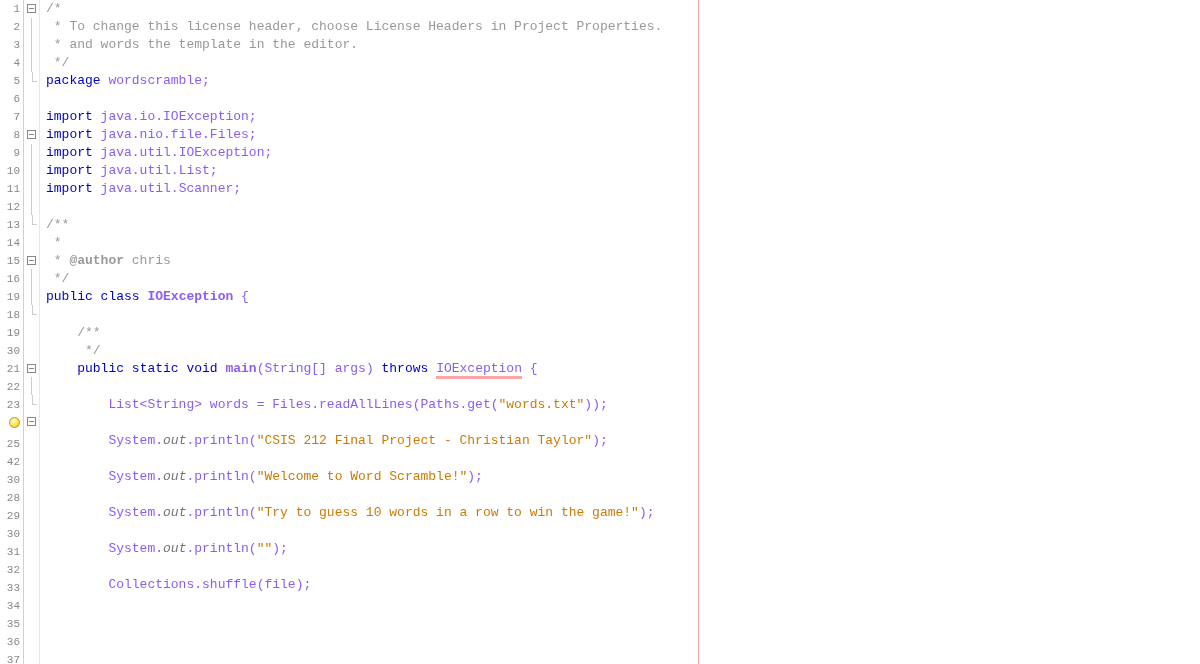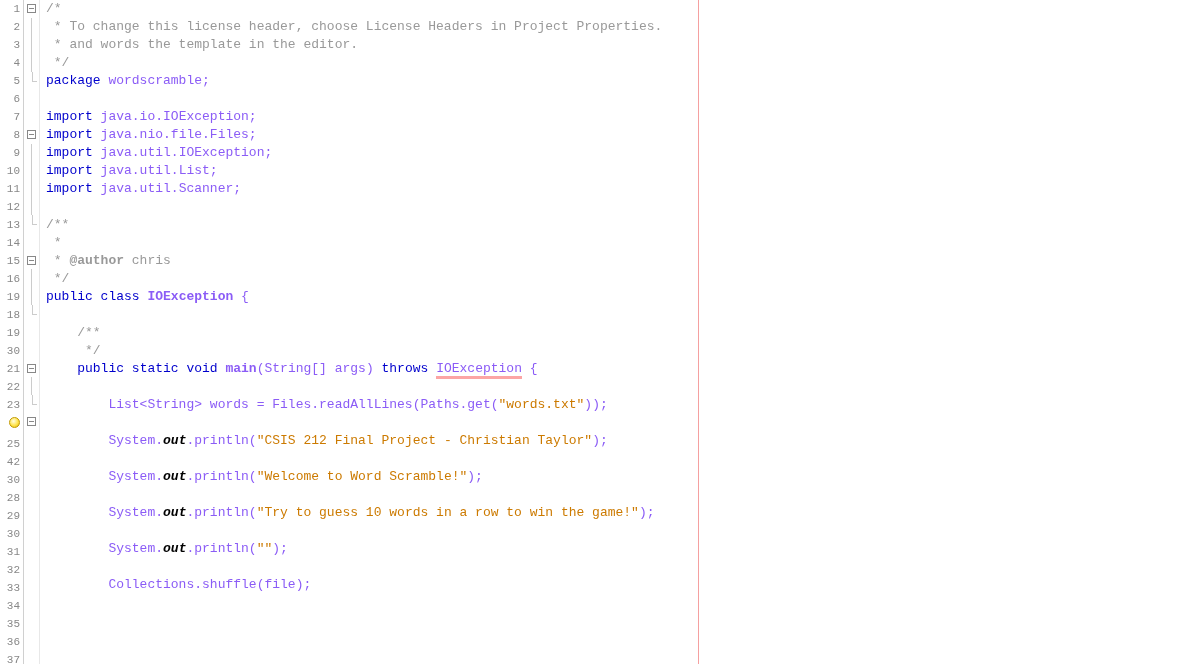--- a/index.html
+++ b/index.html
@@ -103,21 +103,21 @@
   height: 18px;
   line-height: 18px;
   white-space: pre;
 }
 .kw { color: #0000cc; }
 .com { color: #999; }
 .str { color: #cc7a00; }
 .txt { color: #8b5cf6; }
 .bold { font-weight: bold; }
 .ital { }
-.fld { color: #000000; font-style: italic; font-weight: bold; }
+.fld { color: #737373; font-style: italic; }
 .ann { color: #999; font-weight: bold; }
 .underline-yellow { border-bottom: 3px solid #fca5a5; }
 .margin-line {
   position: absolute;
   top: 0;
   bottom: 0;
   width: 1px;
   background: #f5a0a0;
   left: 698px;
 }

